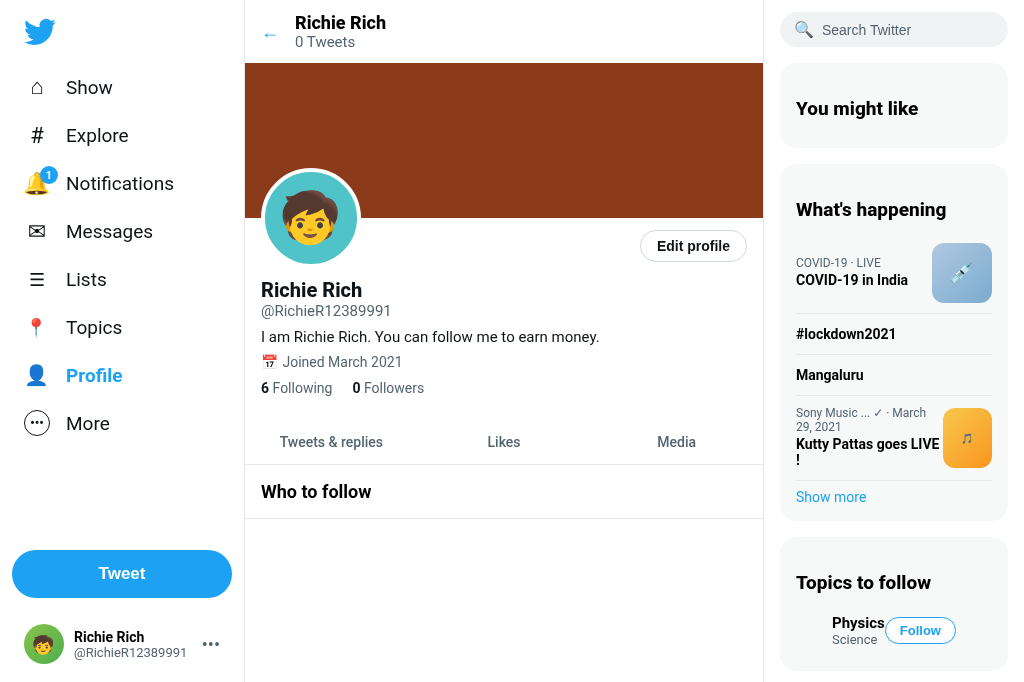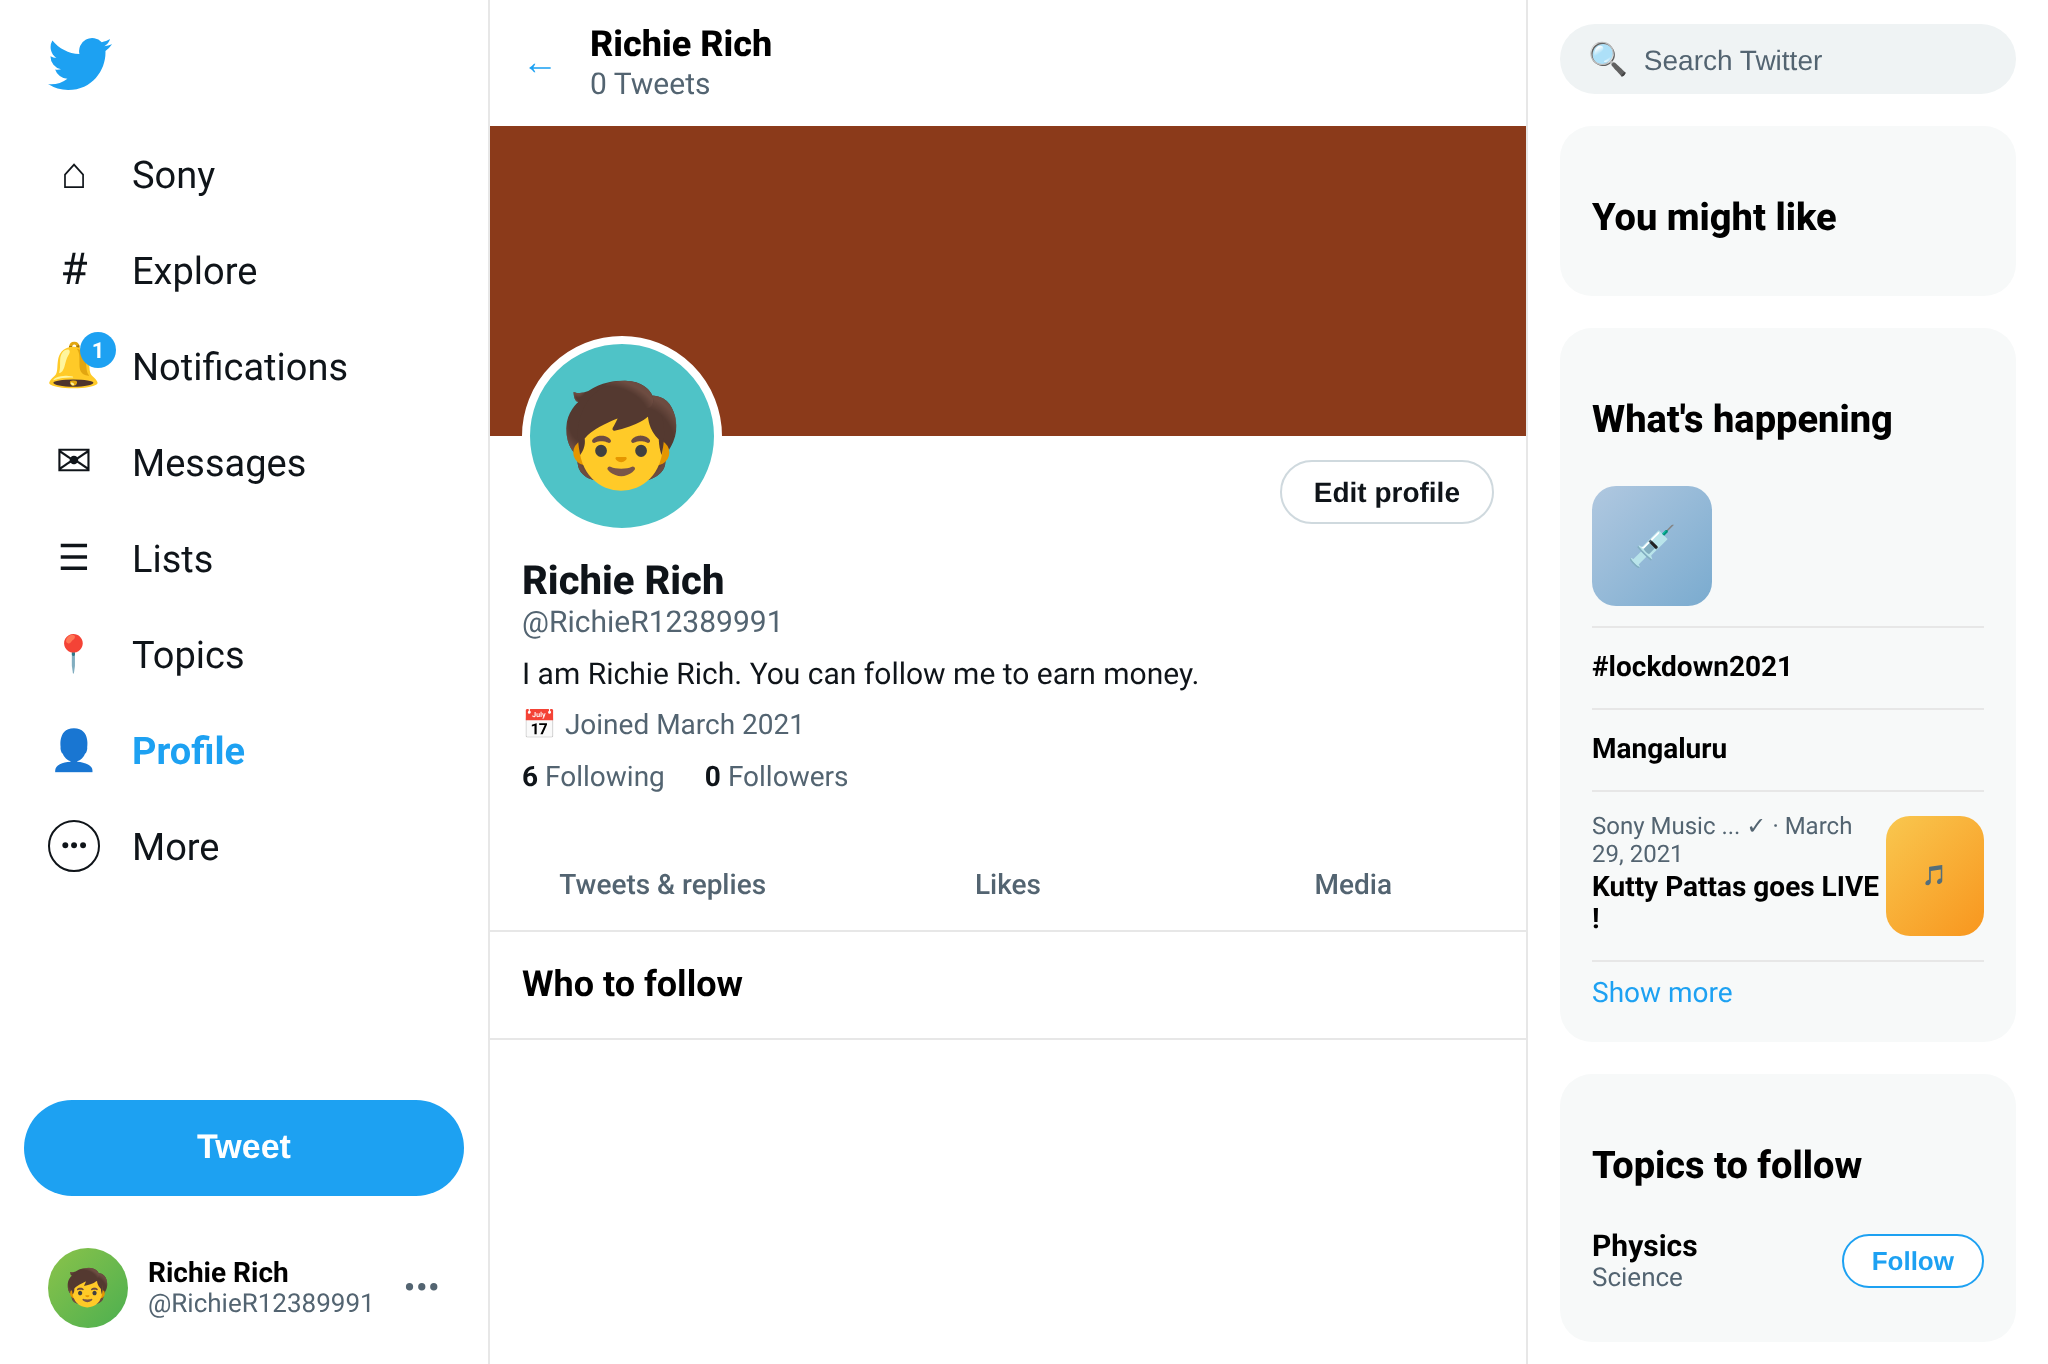--- a/index.html
+++ b/index.html
@@ -154,21 +154,21 @@
     .right-section { background: #f7f9f9; border-radius: 16px; padding: 16px; margin-bottom: 16px; }
     .right-section h2 { font-size: 19px; font-weight: 800; margin-bottom: 12px; margin-top: 18px; }
 
     .whats-happening-item { padding: 10px 0; border-bottom: 1px solid #e7e7e7; }
     .whats-happening-item:last-child { border-bottom: none; }
     .wh-category { font-size: 12px; color: #536471; }
     .wh-title { font-size: 14px; font-weight: 700; margin: 2px 0; }
     .wh-with-img { display: flex; justify-content: space-between; align-items: center; }
     .show-more { color: #1da1f2; font-size: 14px; cursor: pointer; padding-top: 8px; display: block; }
 
-    .topic-item { display: flex; justify-content: space-between; align-items: center; padding: 8px 0; }
+    .topic-item { display: flex; justify-content: center; align-items: center; padding: 8px 0; }
     .topic-name { font-weight: 700; font-size: 15px; }
     .topic-sub { font-size: 13px; color: #536471; }
     .follow-btn {
       background: white; border: 1px solid #1da1f2;
       color: #1da1f2; border-radius: 20px;
       padding: 5px 14px; font-size: 13px; font-weight: 700;
       cursor: pointer;
     }
 
     
@@ -206,21 +206,21 @@
 <div class="sidebar">
   <div class="sidebar-logo">
     <svg viewBox="0 0 24 24">
       <path d="M23.954 4.569a10 10 0 01-2.825.775 4.958 4.958 0 002.163-2.723c-.951.555-2.005.959-3.127 1.184a4.92 4.92 0 00-8.384 4.482C7.691 8.094 4.066 6.13 1.64 3.161a4.822 4.822 0 00-.666 2.475c0 1.71.87 3.213 2.188 4.096a4.904 4.904 0 01-2.228-.616v.061a4.923 4.923 0 003.946 4.827 4.996 4.996 0 01-2.212.085 4.937 4.937 0 004.604 3.417 9.868 9.868 0 01-6.102 2.105c-.39 0-.779-.023-1.17-.067a13.995 13.995 0 007.557 2.209c9.054 0 13.999-7.496 13.999-13.986 0-.209 0-.42-.015-.63a9.936 9.936 0 002.46-2.548l-.047-.02z"></path>
     </svg>
   </div>
 
   <nav class="sidebar-nav">
     <div class="nav-item">
       <span class="icon">⌂</span>
-      <span>Sony</span>
+      <span>Show</span>
     </div>
     <div class="nav-item">
       <span class="icon">#</span>
       <span>Explore</span>
     </div>
     <div class="nav-item" style="position:relative;">
       <span class="icon">🔔</span>
       <span class="badge">1</span>
       <span>Notifications</span>
     </div>
@@ -330,20 +330,24 @@
 
     <div class="right-section">
       <h2>You might like</h2>
     </div>
 
     <div class="right-section">
       <h2>What's happening</h2>
 
       <div class="whats-happening-item">
         <div class="wh-with-img">
+          <div>
+            <div class="wh-category">COVID-19 · LIVE</div>
+            <div class="wh-title">COVID-19 in India</div>
+          </div>
           <div class="covid-thumbnail">💉</div>
         </div>
       </div>
 
       <div class="whats-happening-item">
         <div class="wh-title">#lockdown2021</div>
       </div>
 
       <div class="whats-happening-item">
         <div class="wh-title">Mangaluru</div>

